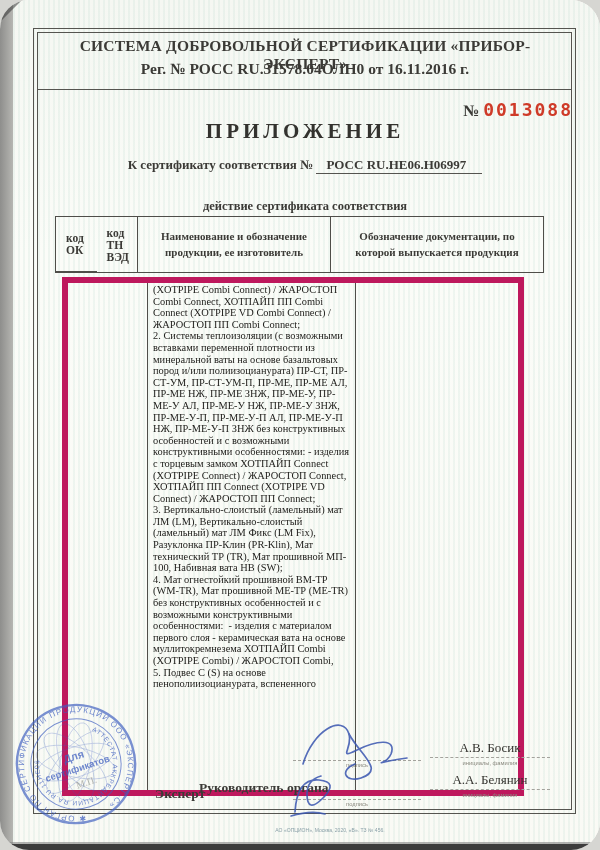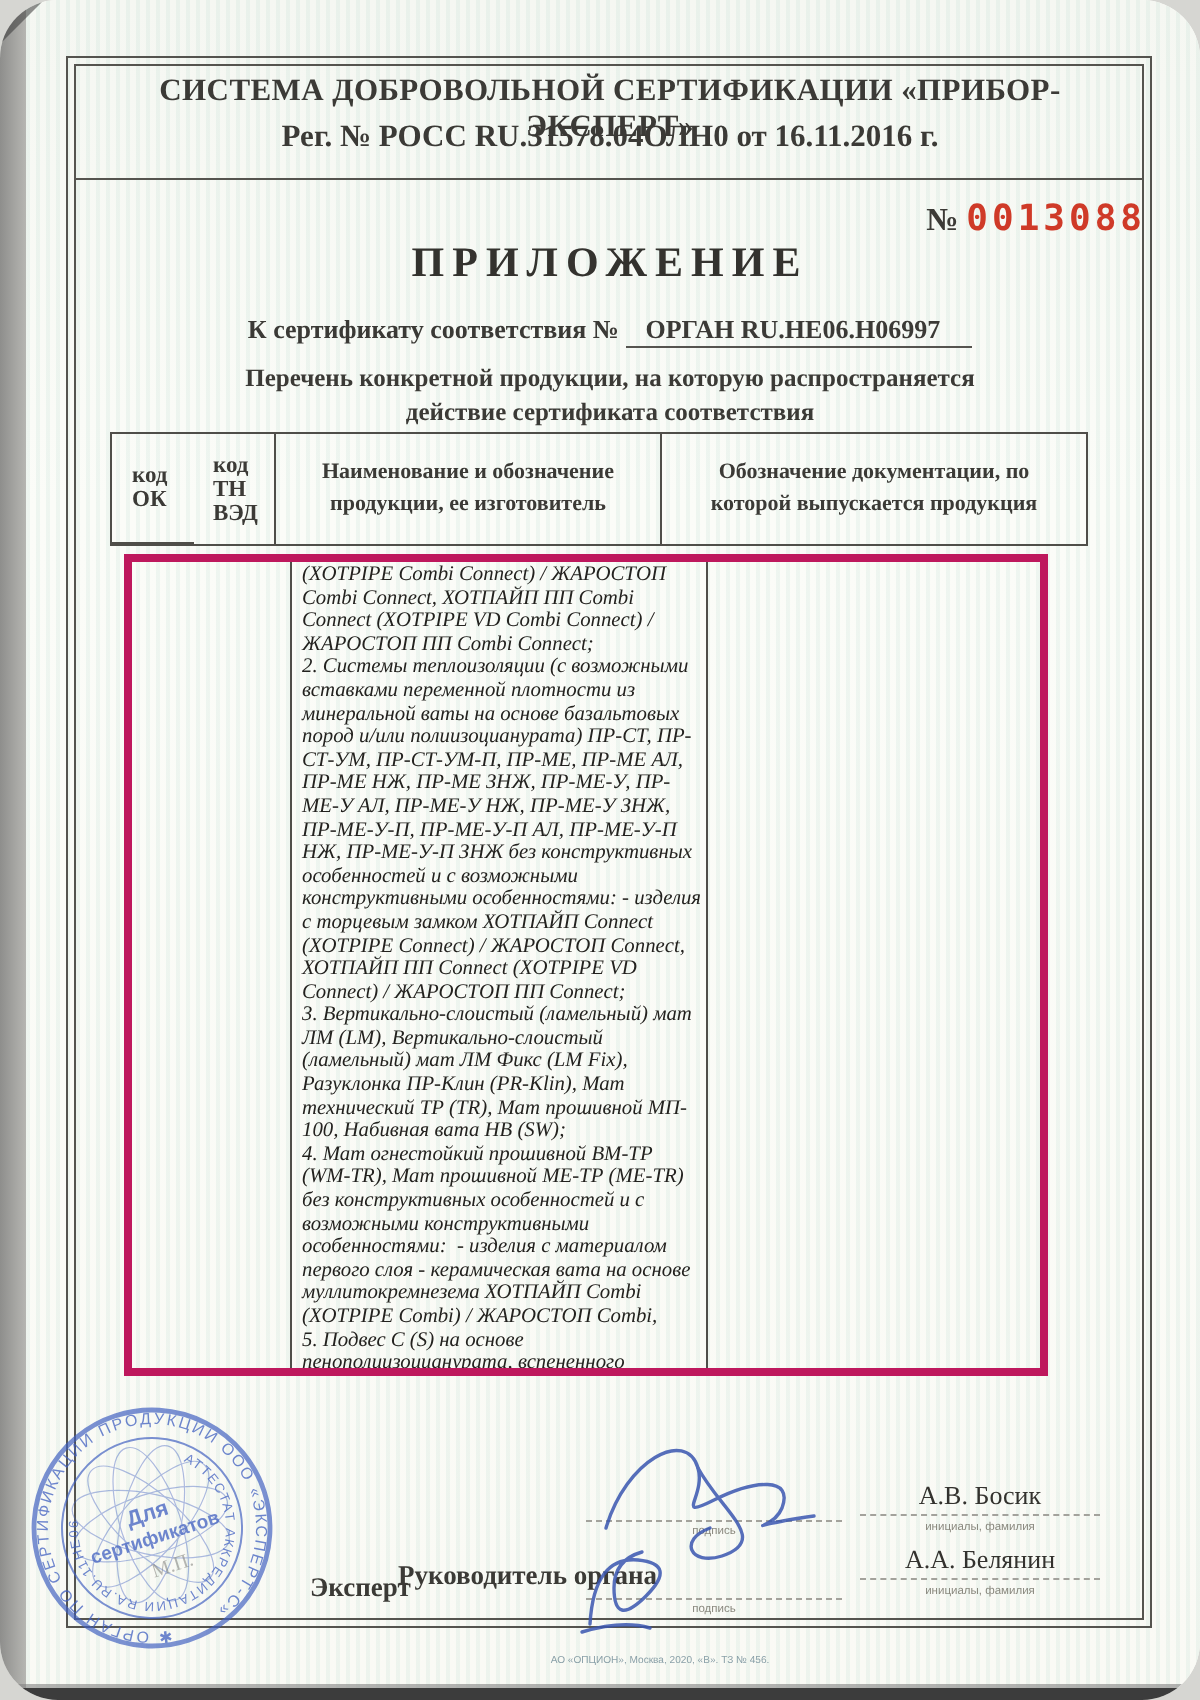--- a/index.html
+++ b/index.html
@@ -53,22 +53,22 @@
     border:1.5px solid #4f4e49; box-sizing:border-box; display:flex; color:#3b3a36;
   }
   .htable .c1 { width:82px; border-right:1.5px solid #4f4e49; display:flex; flex-direction:row; box-sizing:border-box; }
   .htable .c1 .r1, .htable .c1 .r2 { flex:1; display:flex; align-items:center; padding-left:10px; font-size:11.5px; font-weight:bold; }
   .htable .c1 .r1 { border-bottom:1.5px solid #4f4e49; }
   .htable .c2 { width:193px; border-right:1.5px solid #4f4e49; box-sizing:border-box; }
   .htable .c3 { flex:1; }
   .hcell { display:flex; align-items:center; justify-content:center; text-align:center; font-size:11px; font-weight:bold; line-height:1.4; padding:0 16px; }
 
   .btable {
-    position:absolute; left:62px; top:277px; width:462px; height:411px;
-    border:4px solid #be185d; box-sizing:border-box; display:flex;font-style:italic;
+    position:absolute; left:62px; top:277px; width:462px; height:519px;
+    border:6px solid #be185d; box-sizing:border-box; display:flex;
   }
   .btable .b1 { width:80px; border-right:1.5px solid #4f4e49; box-sizing:border-box; }
   .btable .b2 {
     width:208px; border-right:1.5px solid #4f4e49; box-sizing:border-box;
     padding:1px 2px 0 5px; font-size:10.4px; line-height:11.6px; color:#23221f;
     white-space:pre; overflow:hidden;
   }
   .btable .b3 { flex:1; }
 
   .sig-role { position:absolute; left:155px; font-size:13.5px; font-weight:bold; color:#3b3a36; }
@@ -115,24 +115,23 @@
 
   <div class="serial">
     <span class="serial-no">№</span>
     <span class="serial-digits">0013088</span>
   </div>
 
   <div class="centered appendix-title">ПРИЛОЖЕНИЕ</div>
 
   <div class="centered cert-line">
     <span>К сертификату соответствия №</span>
-    <span class="cert-num">ОРГАН RU.НЕ06.Н06997</span>
-  </div>
-
-  <div class="centered desc1">Перечень конкретной продукции,  на которую распространяется</div>
+    <span class="cert-num">РОСС RU.НЕ06.Н06997</span>
+  </div>
+
   <div class="centered desc2">действие сертификата соответствия</div>
 
   <div class="htable">
     <div class="c1">
       <div class="r1">код ОК</div>
       <div class="r2">код ТН ВЭД</div>
     </div>
     <div class="c2 hcell">Наименование и обозначение продукции, ее изготовитель</div>
     <div class="c3 hcell">Обозначение документации, по которой выпускается продукция</div>
   </div>

